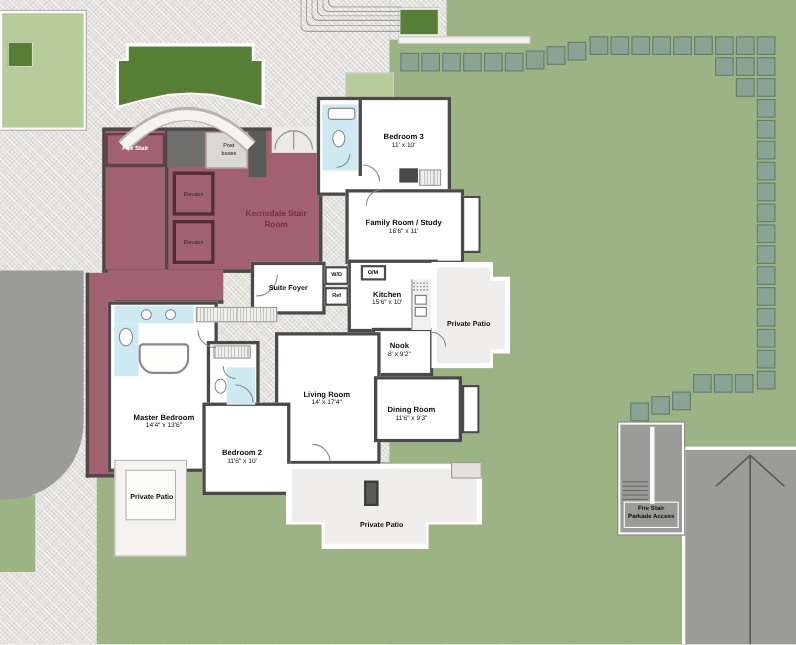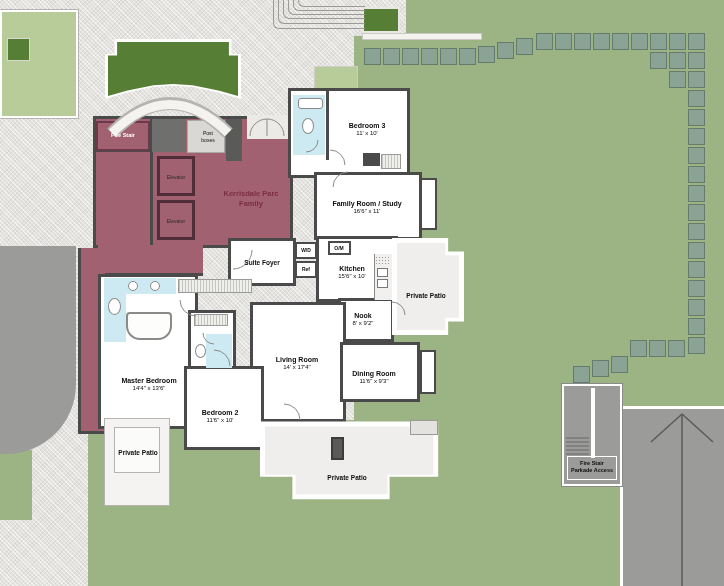--- a/index.html
+++ b/index.html
@@ -210,22 +210,22 @@
   </svg>
 
   <div class="label" style="left:123px;top:136px;color:#fff;font-size:5.5px;">Fire Stair</div>
   <div class="label" style="left:208px;top:136px;font-size:5px;font-weight:normal;">
     <span>Post</span><br>
     <span>boxes</span>
   </div>
   <div class="label tiny" style="left:176px;top:177px;font-weight:normal;color:#2a2a2a;">Elevator</div>
   <div class="label tiny" style="left:176px;top:221px;font-weight:normal;color:#2a2a2a;">Elevator</div>
   <div class="label" style="left:251px;top:199px;color:#7b2e44;font-size:7.5px;">
-    <span>Kerrisdale Parc</span><br>
-    <span>Family</span>
+    <span>Kerrisdale Stair</span><br>
+    <span>Room</span>
   </div>
 
   <div class="label" style="left:367px;top:129px;">
     <span>Bedroom 3</span><span class="dims">11' x 10'</span>
   </div>
   <div class="label" style="left:367px;top:207px;">
     <span>Family Room / Study</span><span class="dims">16'6" x 11'</span>
   </div>
   <div class="label" style="left:262px;top:263px;font-size:6.5px;">Suite Foyer</div>
   <div class="label tiny" style="left:306px;top:250px;">W/D</div>

